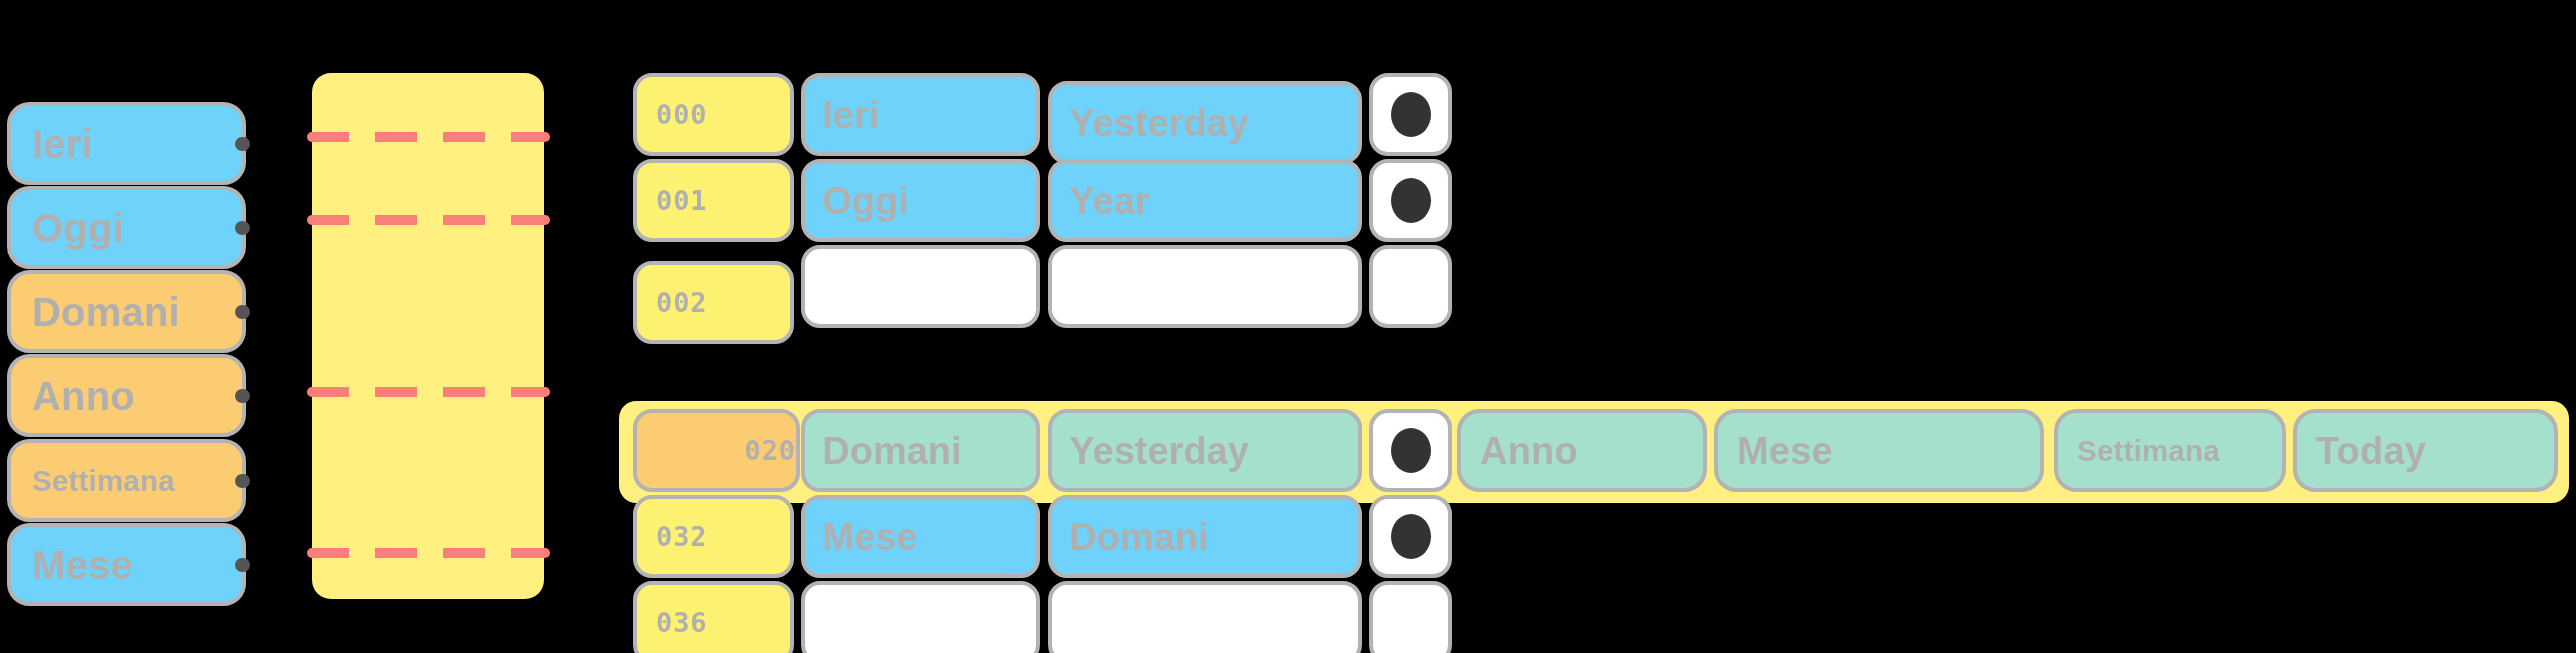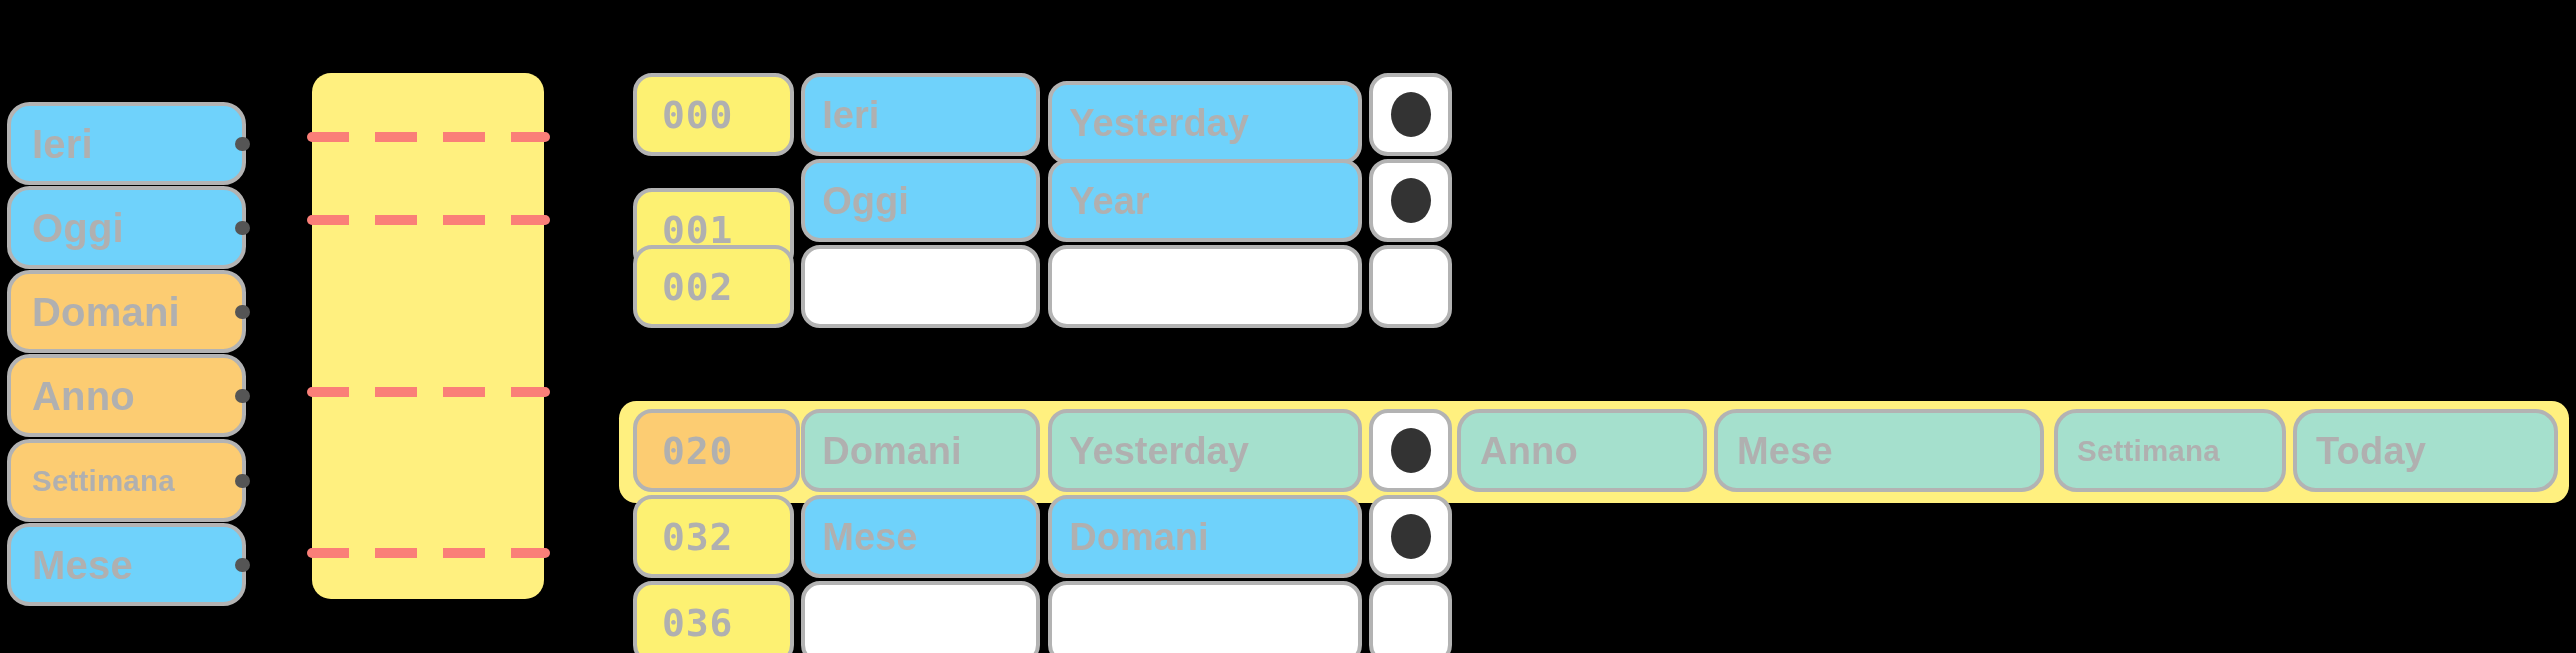--- a/index.html
+++ b/index.html
@@ -60,21 +60,21 @@
   
   .table{position:absolute;}
   .cell{
     position:absolute;box-sizing:border-box;
     border:4.3px solid #b3b3b3;border-radius:19px;
     display:flex;align-items:center;
     font-weight:bold;color:#b0b0b0;white-space:nowrap;
     height:83px;
   }
   .cell .txt{padding-left:17.3px;line-height:1;font-size:38px;}
-  .cell.idc .txt{font-family:"DejaVu Sans Mono", monospace;font-size:38px;padding-left:25px;letter-spacing:0.9px;}
+  .cell.idc .txt{font-family:"DejaVu Sans Mono", monospace;font-size:27px;padding-left:19px;letter-spacing:0.9px;}
 
   .dot-cell{
     position:absolute;box-sizing:border-box;
     width:83px;height:83px;
     border:4.3px solid #b3b3b3;border-radius:19px;
     background:#ffffff;
     display:flex;align-items:center;justify-content:center;
   }
   .dot{width:40px;height:45px;border-radius:50%;background:#333333;}
 
@@ -137,54 +137,54 @@
       </div>
       <div class="cell c-blue" style="left:415px;top:8px;width:314px;">
         <span class="txt">Yesterday</span>
       </div>
       <div class="dot-cell" style="left:736px;top:0px;">
         <span class="dot"></span>
       </div>
     </div>
 
     <div>
-      <div class="cell idc c-yel" style="left:0px;top:86px;width:161px;margin-top:29px;">
+      <div class="cell idc c-yel" style="left:0px;top:86px;width:161px;">
         <span class="txt">001</span>
       </div>
       <div class="cell c-blue" style="left:168px;top:86px;width:239px;">
         <span class="txt">Oggi</span>
       </div>
       <div class="cell c-blue" style="left:415px;top:86px;width:314px;">
         <span class="txt">Year</span>
       </div>
       <div class="dot-cell" style="left:736px;top:86px;">
         <span class="dot"></span>
       </div>
     </div>
 
     <div>
-      <div class="cell idc c-yel" style="left:0px;top:172px;width:161px;">
+      <div class="cell idc c-yel" style="left:0px;top:188px;width:161px;">
         <span class="txt">002</span>
       </div>
       <div class="cell c-white" style="left:168px;top:172px;width:239px;">
         <span class="txt"></span>
       </div>
       <div class="cell c-white" style="left:415px;top:172px;width:314px;">
         <span class="txt"></span>
       </div>
       <div class="dot-cell" style="left:736px;top:172px;">
         
       </div>
     </div>
   </div>
 
   <div class="table" style="left:633px;top:409px;">
 
     <div>
-      <div class="cell idc c-orange" style="left:0px;top:0px;width:167px;">
+      <div class="cell idc c-orange" style="left:0px;top:0px;width:167px;justify-content:flex-end;">
         <span class="txt">020</span>
       </div>
       <div class="cell c-teal" style="left:168px;top:0px;width:239px;">
         <span class="txt">Domani</span>
       </div>
       <div class="cell c-teal" style="left:415px;top:0px;width:314px;">
         <span class="txt">Yesterday</span>
       </div>
       <div class="dot-cell" style="left:736px;top:0px;">
         <span class="dot"></span>

